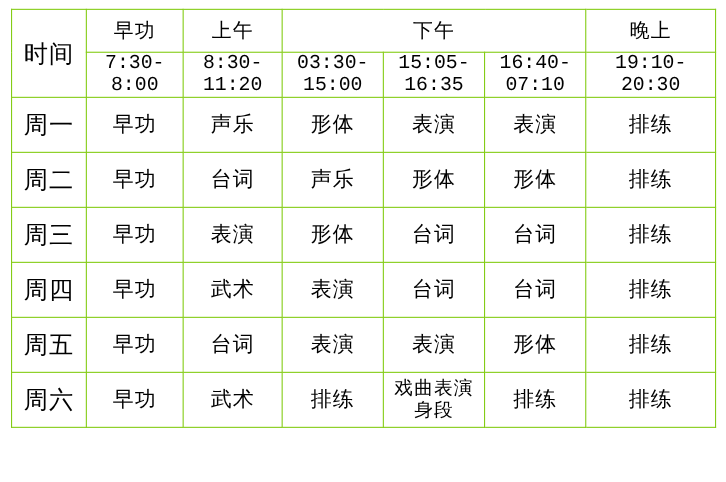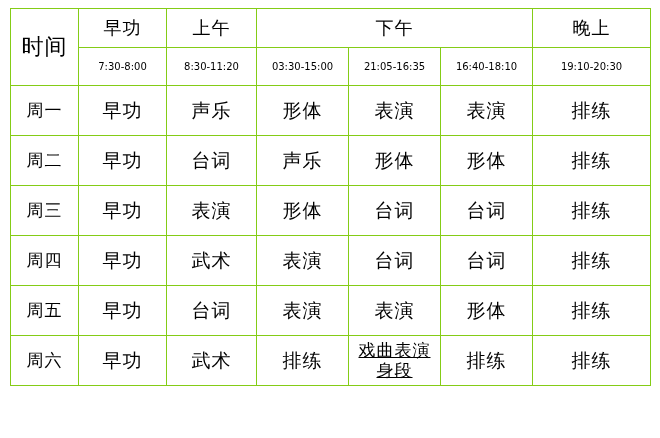--- a/index.html
+++ b/index.html
@@ -42,48 +42,48 @@
 
   
   .hdr-period {
     height: 39px;
     font-size: 18px;
     font-weight: bold;
     letter-spacing: 1px;
   }
   .hdr-time {
     height: 38px;
-    font-size: 10px;
+    font-size: 18px;
     letter-spacing: 0px;
+    font-family: Liberation Mono, monospace;
   }
   .corner-label {
     font-size: 22px;
     font-weight: bold;
     letter-spacing: 1px;
   }
   
   tbody tr {
     height: 50px;
   }
   .day-cell {
-    font-size: 17px;
+    font-size: 22px;
     font-weight: bold;
     letter-spacing: 1px;
     margin-left: 24px;
   }
   .class-cell {
     font-size: 19px;
     font-weight: bold;
     letter-spacing: 1px;
     line-height: 1.12;
   }
   .class-cell.two-line {
     font-size: 17px;
     line-height: 1.15;
-    text-decoration: underline;
   }
 </style>
 </head>
 <body>
 
 <div id="schedule-wrap">
   <table class="schedule">
     <colgroup>
       <col class="c-day">
       <col class="c-slot1">
@@ -98,22 +98,22 @@
         <td rowspan="2" class="corner-label">时间</td>
         <td>早功</td>
         <td>上午</td>
         <td colspan="3">下午</td>
         <td>晚上</td>
       </tr>
       <tr class="hdr-time">
         <td>7:30-8:00</td>
         <td>8:30-11:20</td>
         <td>03:30-15:00</td>
-        <td>21:05-16:35</td>
-        <td>16:40-18:10</td>
+        <td>15:05-16:35</td>
+        <td>16:40-07:10</td>
         <td>19:10-20:30</td>
       </tr>
     </thead>
     <tbody>
       <tr>
         <td class="day-cell">周一</td>
         <td class="class-cell">早功</td>
         <td class="class-cell">声乐</td>
         <td class="class-cell">形体</td>
         <td class="class-cell">表演</td>

